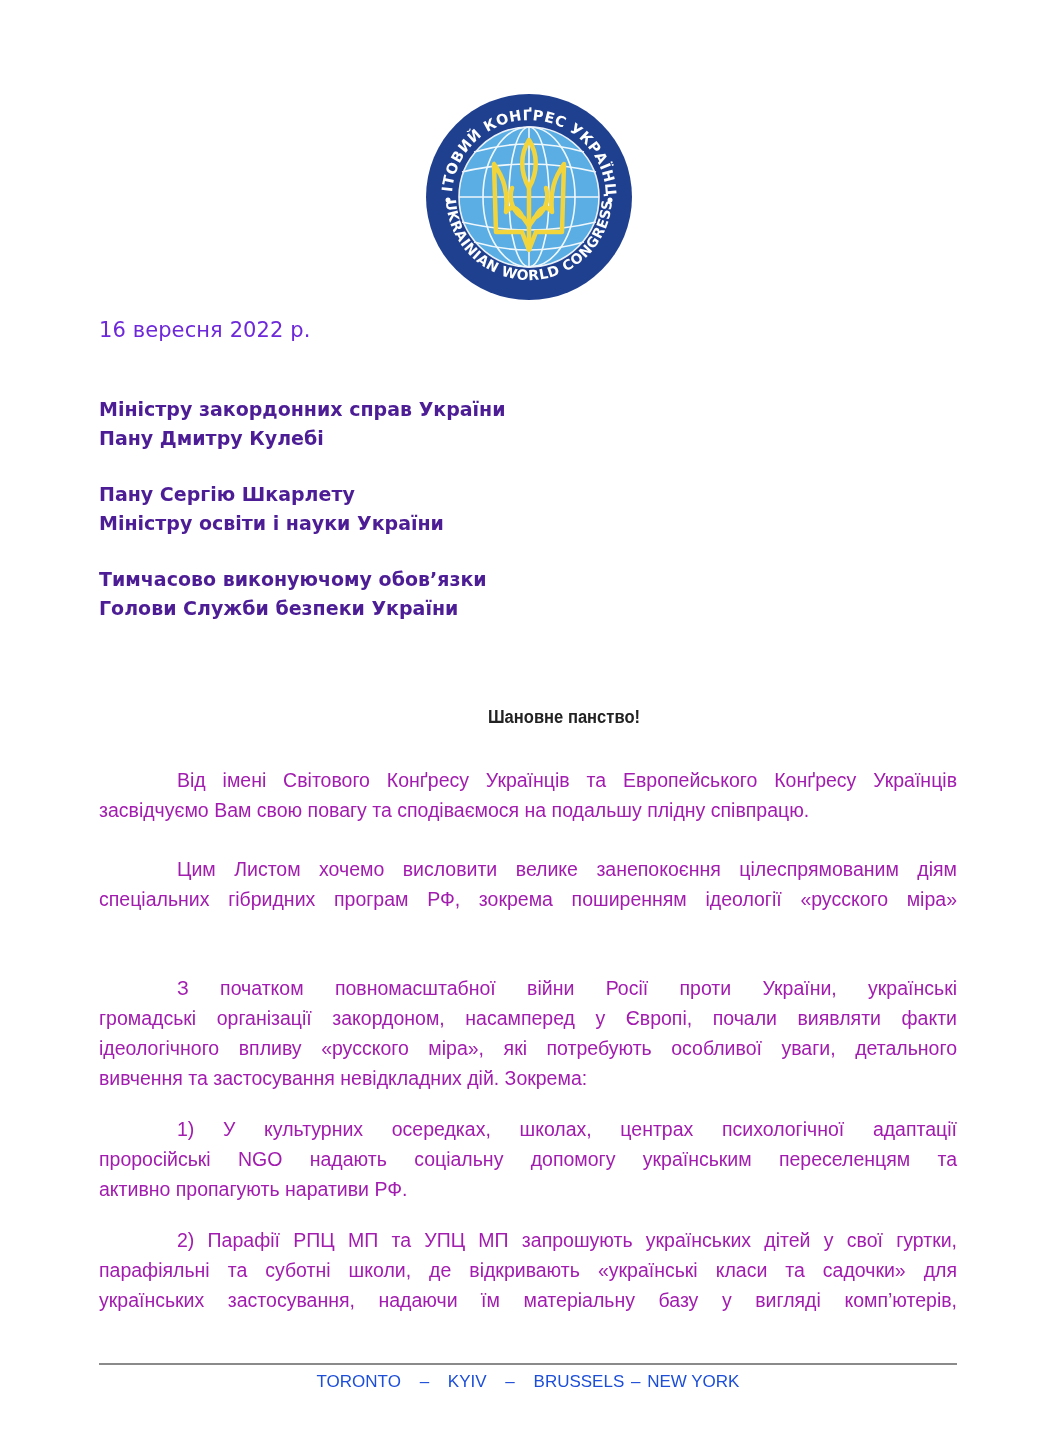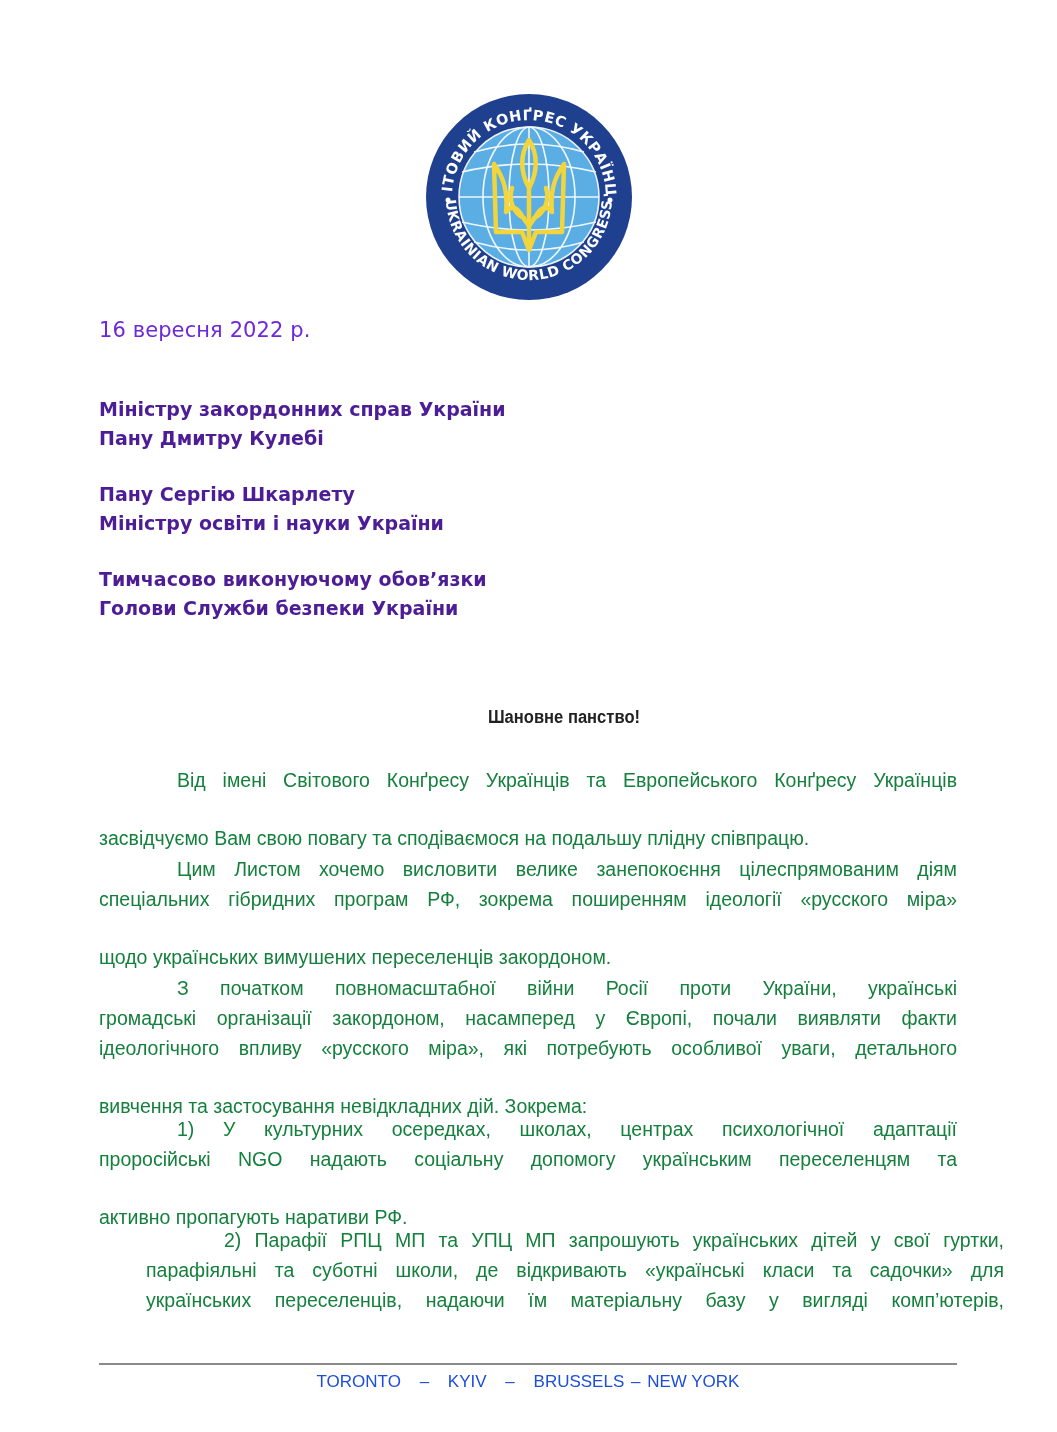--- a/index.html
+++ b/index.html
@@ -23,31 +23,31 @@
   .a2 { top: 480px; }
   .a3 { top: 565px; }
   .salutation {
     position: absolute; left: 0; width: 1128px; top: 707px; text-align: center;
     font-weight: bold; font-size: 18px; color: #222;
     font-family: "Liberation Sans Narrow", "Liberation Sans", sans-serif;
     transform: scaleX(0.92); transform-origin: 50% 50%;
   }
   .para {
     position: absolute; left: 99px; width: 858px; font-size: 19.5px; line-height: 30px;
-    color: #15803d; text-align: justify;
+    color: #a21caf; text-align: justify;
     font-family: "Liberation Sans", sans-serif;
   }
   .para .line { display: block; white-space: nowrap; text-align: justify; text-align-last: justify; height: 30px; }
-  .para .line.last { text-align-last: left; margin-top: 28px; }
+  .para .line.last { text-align-last: left; }
   .para .line.indent { padding-left: 78px; }
   .p1 { top: 765px; }
   .p2 { top: 854px; }
   .p3 { top: 973px; }
   .p4 { top: 1114px; }
-  .p5 { top: 1225px; margin-left: 47px; }
+  .p5 { top: 1225px; }
   .footer-rule {
     position: absolute; left: 99px; top: 1363px; width: 858px; height: 0;
     border-top: 2px solid #8a8a8a;
   }
   .footer {
     position: absolute; left: 99px; width: 858px; top: 1372px; text-align: center;
     font-size: 17px; color: #1d4ed8; font-family: "Liberation Sans", sans-serif;
     word-spacing: 0;
   }
   .footer span.sep { margin: 0 14px; }
@@ -111,37 +111,36 @@
 
 <div class="salutation">Шановне панство!</div>
 
 <div class="para p1">
   <span class="line indent">Від імені Світового Конґресу Українців та Европейського Конґресу Українців</span>
   <span class="line last">засвідчуємо Вам свою повагу та сподіваємося на подальшу плідну співпрацю.</span>
 </div>
 <div class="para p2">
   <span class="line indent">Цим Листом хочемо висловити велике занепокоєння цілеспрямованим діям</span>
   <span class="line">спеціальних гібридних програм РФ, зокрема поширенням ідеології «русского міра»</span>
-  <span class="line last">щодо українських вимушених переселенців закордоном.</span>
 </div>
 <div class="para p3">
   <span class="line indent">З початком повномасштабної війни Росії проти України, українські</span>
   <span class="line">громадські організації закордоном, насамперед у Європі, почали виявляти факти</span>
   <span class="line">ідеологічного впливу «русского міра», які потребують особливої уваги, детального</span>
   <span class="line last">вивчення та застосування невідкладних дій. Зокрема:</span>
 </div>
 <div class="para p4">
   <span class="line indent">1) У культурних осередках, школах, центрах психологічної адаптації</span>
   <span class="line">проросійські NGO надають соціальну допомогу українським переселенцям та</span>
   <span class="line last">активно пропагують наративи РФ.</span>
 </div>
 <div class="para p5">
   <span class="line indent">2) Парафії РПЦ МП та УПЦ МП запрошують українських дітей у свої гуртки,</span>
   <span class="line">парафіяльні та суботні школи, де відкривають «українські класи та садочки» для</span>
-  <span class="line">українських переселенців, надаючи їм матеріальну базу у вигляді комп’ютерів,</span>
+  <span class="line">українських застосування, надаючи їм матеріальну базу у вигляді комп’ютерів,</span>
 </div>
 
 <div class="footer-rule"></div>
 <div class="footer">
   <span>TORONTO</span>
   <span class="sep">–</span>
   <span>KYIV</span>
   <span class="sep">–</span>
   <span>BRUSSELS</span>
   <span class="sep2">–</span>

